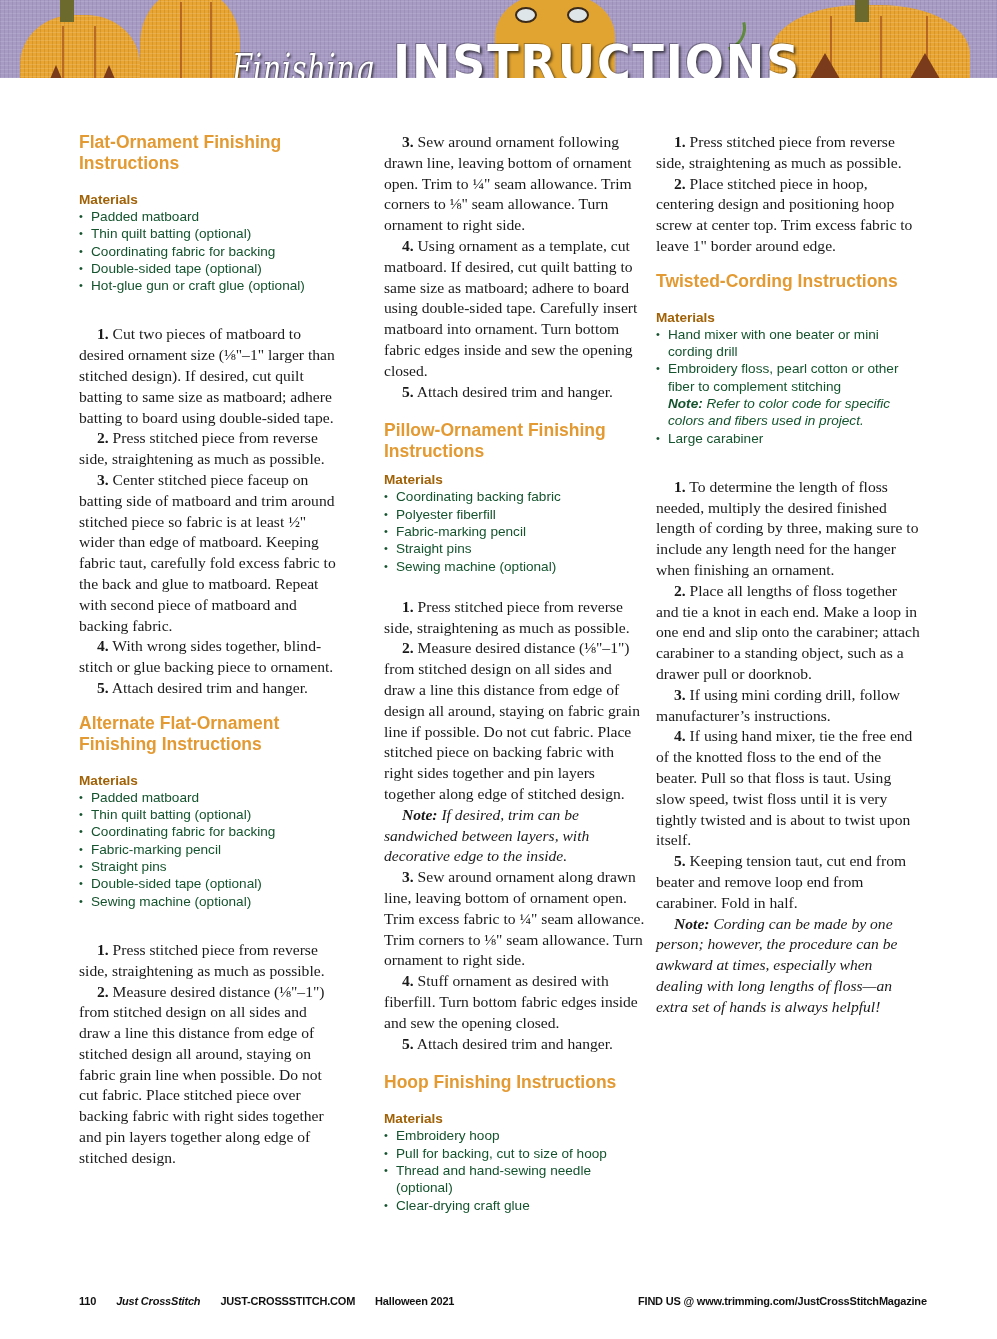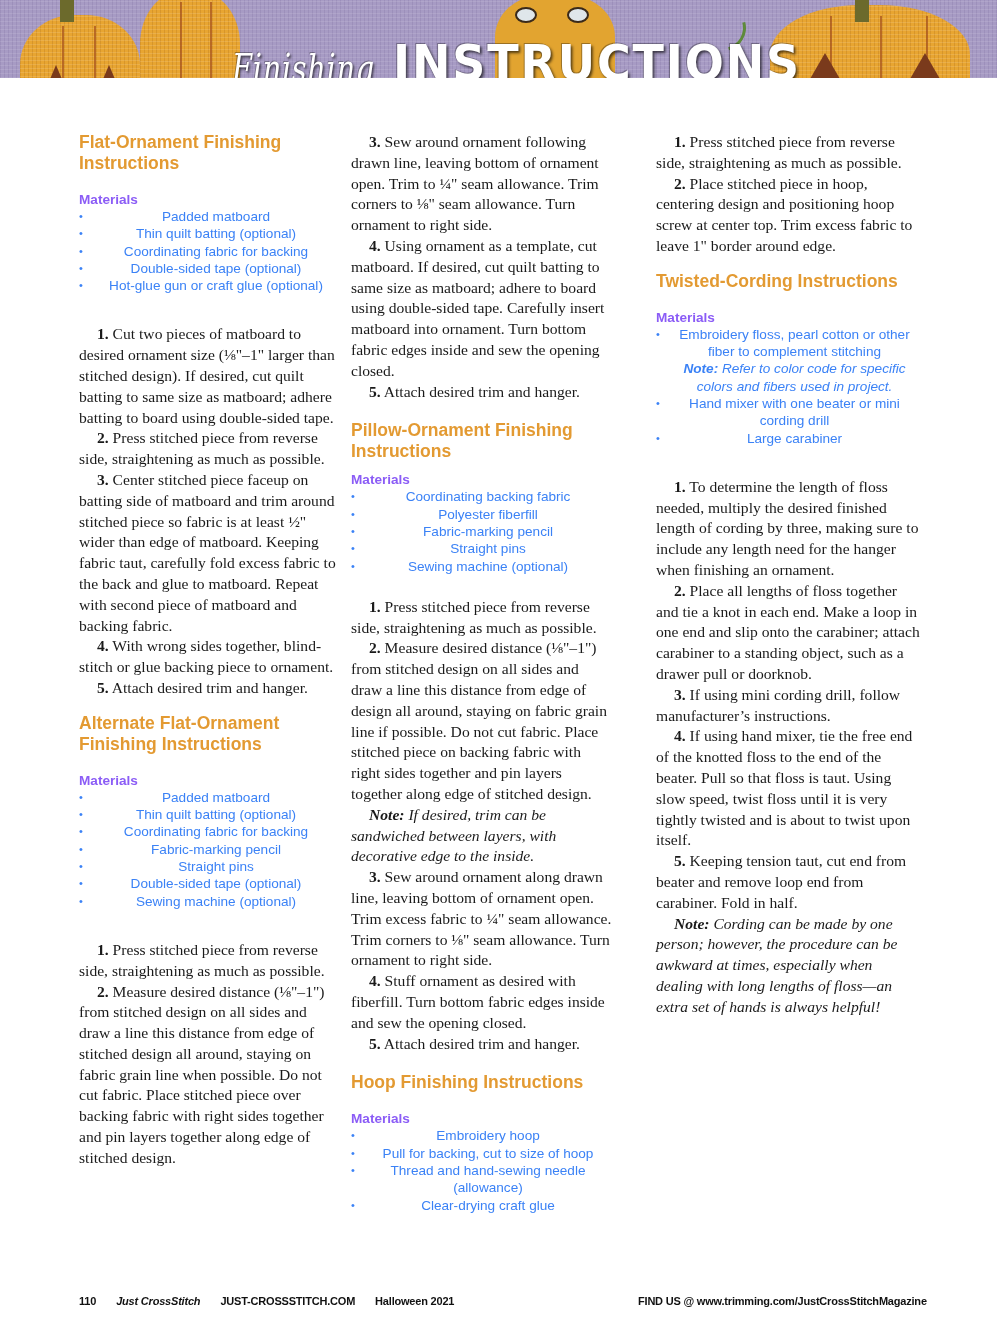--- a/index.html
+++ b/index.html
@@ -26,26 +26,26 @@
   .banner-title {
     position: absolute; left: 232px; top: 22px; height: 66px; display: flex; align-items: flex-end;
     color: #ffffff; text-shadow: 2px 2px 3px rgba(0,0,0,0.65), -1px -1px 0 rgba(0,0,0,0.3);
     letter-spacing: 1px;
   }
   .banner-title .t1 { font-family: "DejaVu Serif", serif; font-size: 40px; font-style: italic; transform: scaleX(0.72); transform-origin: left bottom; margin-right: -38px; line-height: 1; }
   .banner-title .t2 { font-family: "DejaVu Sans", sans-serif; font-weight: bold; font-size: 50px; transform: scaleX(0.92); transform-origin: left bottom; line-height: 1; letter-spacing: 2px; }
 
   .col { position: absolute; top: 108px; font-family: "Liberation Serif", serif; font-size: 15.6px; line-height: 20.8px; color: #1a1a1a; margin-top: 24px; }
   .col1 { left: 79px; width: 262px; }
-  .col2 { left: 351px; width: 262px; }
+  .col2 { left: 384px; width: 262px; }
   .col3 { left: 656px; width: 265px; }
 
   h2.sec { font-family: "Liberation Sans", sans-serif; font-weight: bold; color: #e39a32; font-size: 17.5px; line-height: 21px; margin: 0 0 18px 0; }
-  h3.mat { font-family: "Liberation Sans", sans-serif; font-weight: bold; color: #8b5cf6; font-size: 13.6px; line-height: 16px; margin: 0; }
-  ul.mlist { list-style: none; margin: 0 0 16px 0; padding: 0; font-family: "Liberation Sans", sans-serif; font-size: 13.6px; line-height: 17.3px; color: #3b82f6; text-align: center; }
+  h3.mat { font-family: "Liberation Sans", sans-serif; font-weight: bold; color: #a16207; font-size: 13.6px; line-height: 16px; margin: 0; }
+  ul.mlist { list-style: none; margin: 0 0 16px 0; padding: 0; font-family: "Liberation Sans", sans-serif; font-size: 13.6px; line-height: 17.3px; color: #14532d; }
   ul.mlist li { position: relative; padding-left: 12px; }
   ul.mlist li::before { content: "\2022"; position: absolute; left: 0; top: 0; font-size: 11px; }
   ul.mlist .note { font-style: italic; display: block; }
   ul.mlist .note b { font-weight: bold; }
   p.step { margin: 0; text-indent: 18px; }
   p.step b { font-weight: bold; }
   p.note { margin: 0; text-indent: 18px; font-style: italic; }
   p.note b { font-weight: bold; }
   .gap { height: 14px; }
 
@@ -151,41 +151,41 @@
     <p class="step"><b>4.</b> <span>Stuff ornament as desired with fiberfill. Turn bottom fabric edges inside and sew the opening closed.</span></p>
     <p class="step"><b>5.</b> <span>Attach desired trim and hanger.</span></p>
   </section>
   <div style="height:18px"></div>
   <section>
     <h2 class="sec" style="margin-bottom:18px">Hoop Finishing Instructions</h2>
     <h3 class="mat">Materials</h3>
     <ul class="mlist">
       <li>Embroidery hoop</li>
       <li>Pull for backing, cut to size of hoop</li>
-      <li>Thread and hand-sewing needle (allowance)</li>
+      <li>Thread and hand-sewing needle (optional)</li>
       <li>Clear-drying craft glue</li>
     </ul>
   </section>
 </div>
 
 <div class="col col3">
   <section>
     <p class="step"><b>1.</b> <span>Press stitched piece from reverse side, straightening as much as possible.</span></p>
     <p class="step"><b>2.</b> <span>Place stitched piece in hoop, centering design and positioning hoop screw at center top. Trim excess fabric to leave 1" border around edge.</span></p>
   </section>
   <div style="height:14px"></div>
   <section>
     <h2 class="sec">Twisted-Cording Instructions</h2>
     <h3 class="mat">Materials</h3>
     <ul class="mlist">
+      <li>Hand mixer with one beater or mini cording drill</li>
       <li>
         <span>Embroidery floss, pearl cotton or other fiber to complement stitching</span>
         <span class="note"><b>Note:</b> <span>Refer to color code for specific colors and fibers used in project.</span></span>
       </li>
-      <li>Hand mixer with one beater or mini cording drill</li>
       <li>Large carabiner</li>
     </ul>
     <div class="gap"></div>
     <p class="step"><b>1.</b> <span>To determine the length of floss needed, multiply the desired finished length of cording by three, making sure to include any length need for the hanger when finishing an ornament.</span></p>
     <p class="step"><b>2.</b> <span>Place all lengths of floss together and tie a knot in each end. Make a loop in one end and slip onto the carabiner; attach carabiner to a standing object, such as a drawer pull or doorknob.</span></p>
     <p class="step"><b>3.</b> <span>If using mini cording drill, follow manufacturer’s instructions.</span></p>
     <p class="step"><b>4.</b> <span>If using hand mixer, tie the free end of the knotted floss to the end of the beater. Pull so that floss is taut. Using slow speed, twist floss until it is very tightly twisted and is about to twist upon itself.</span></p>
     <p class="step"><b>5.</b> <span>Keeping tension taut, cut end from beater and remove loop end from carabiner. Fold in half.</span></p>
     <p class="note"><b>Note:</b> <span>Cording can be made by one person; however, the procedure can be awkward at times, especially when dealing with long lengths of floss—an extra set of hands is always helpful!</span></p>
   </section>

